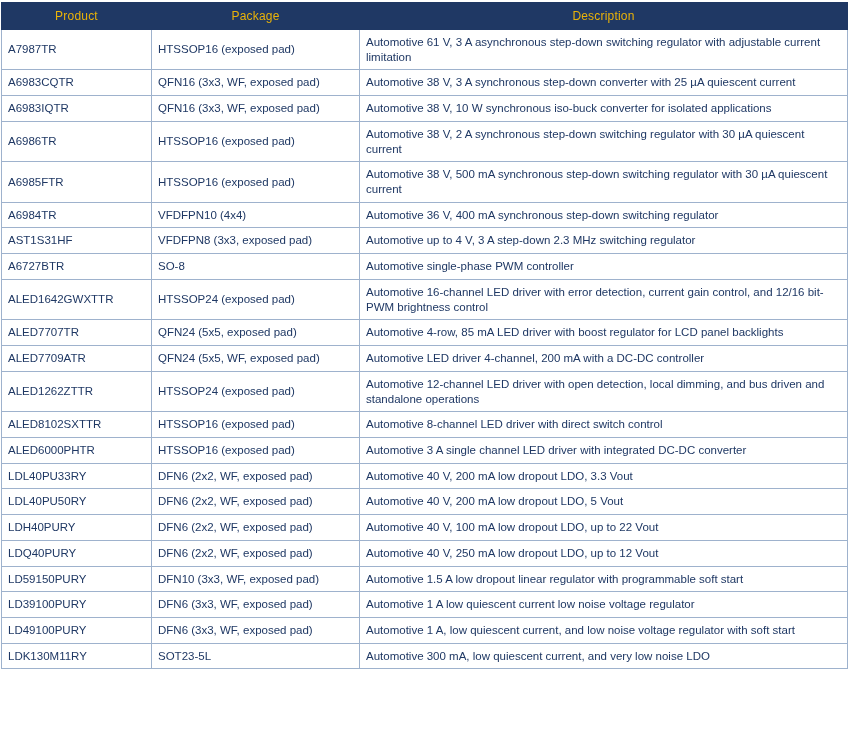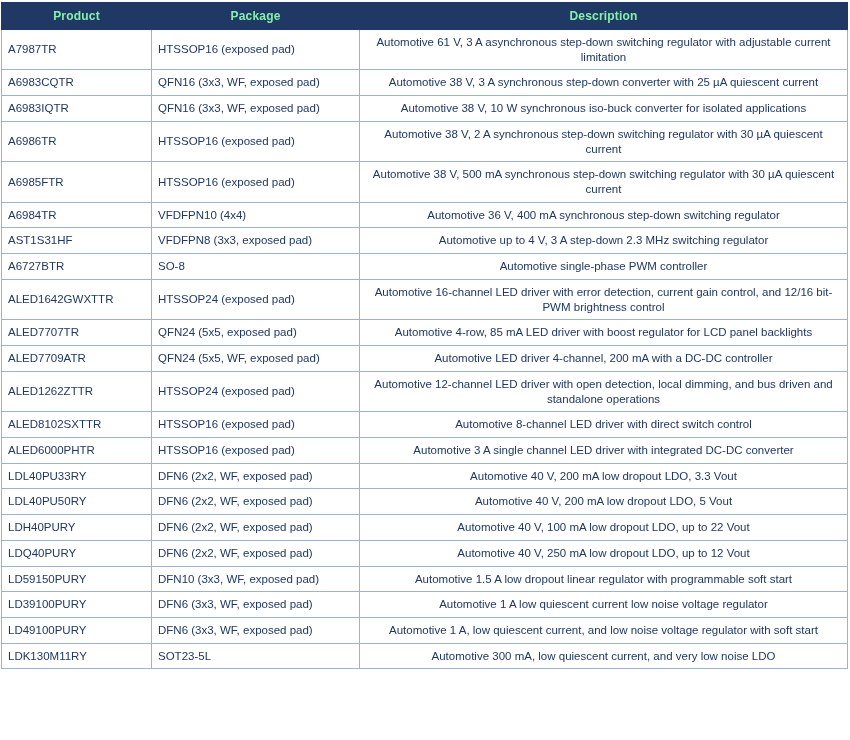--- a/index.html
+++ b/index.html
@@ -17,23 +17,23 @@
     width: 848px;
     margin: 2px 0 0 1px;
   }
   table.parts {
     border-collapse: collapse;
     width: 846px;
     table-layout: fixed;
   }
   table.parts th {
     background: #1f3864;
-    color: #86efac;
+    color: #eab308;
     font-size: 12px;
-    font-weight: bold;
+    font-weight: normal;
     text-align: center;
     padding: 6px 4px;
     border: 1px solid #1f3864;
     letter-spacing: 0.2px;
   }
   table.parts td {
     border: 1px solid #9eb2cd;
     font-size: 11.5px;
     color: #1f3864;
     padding: 5px 6px;
@@ -41,21 +41,21 @@
     line-height: 1.28;
   }
   td.col-product {
     text-align: left;
     white-space: nowrap;
   }
   td.col-package {
     text-align: left;
   }
   td.col-desc {
-    text-align: center;
+    text-align: left;
   }
   col.c-product { width: 150px; }
   col.c-package { width: 208px; }
   col.c-desc    { width: 488px; }
 </style>
 </head>
 <body>
 
 <div class="table-wrap">
   <table class="parts">

